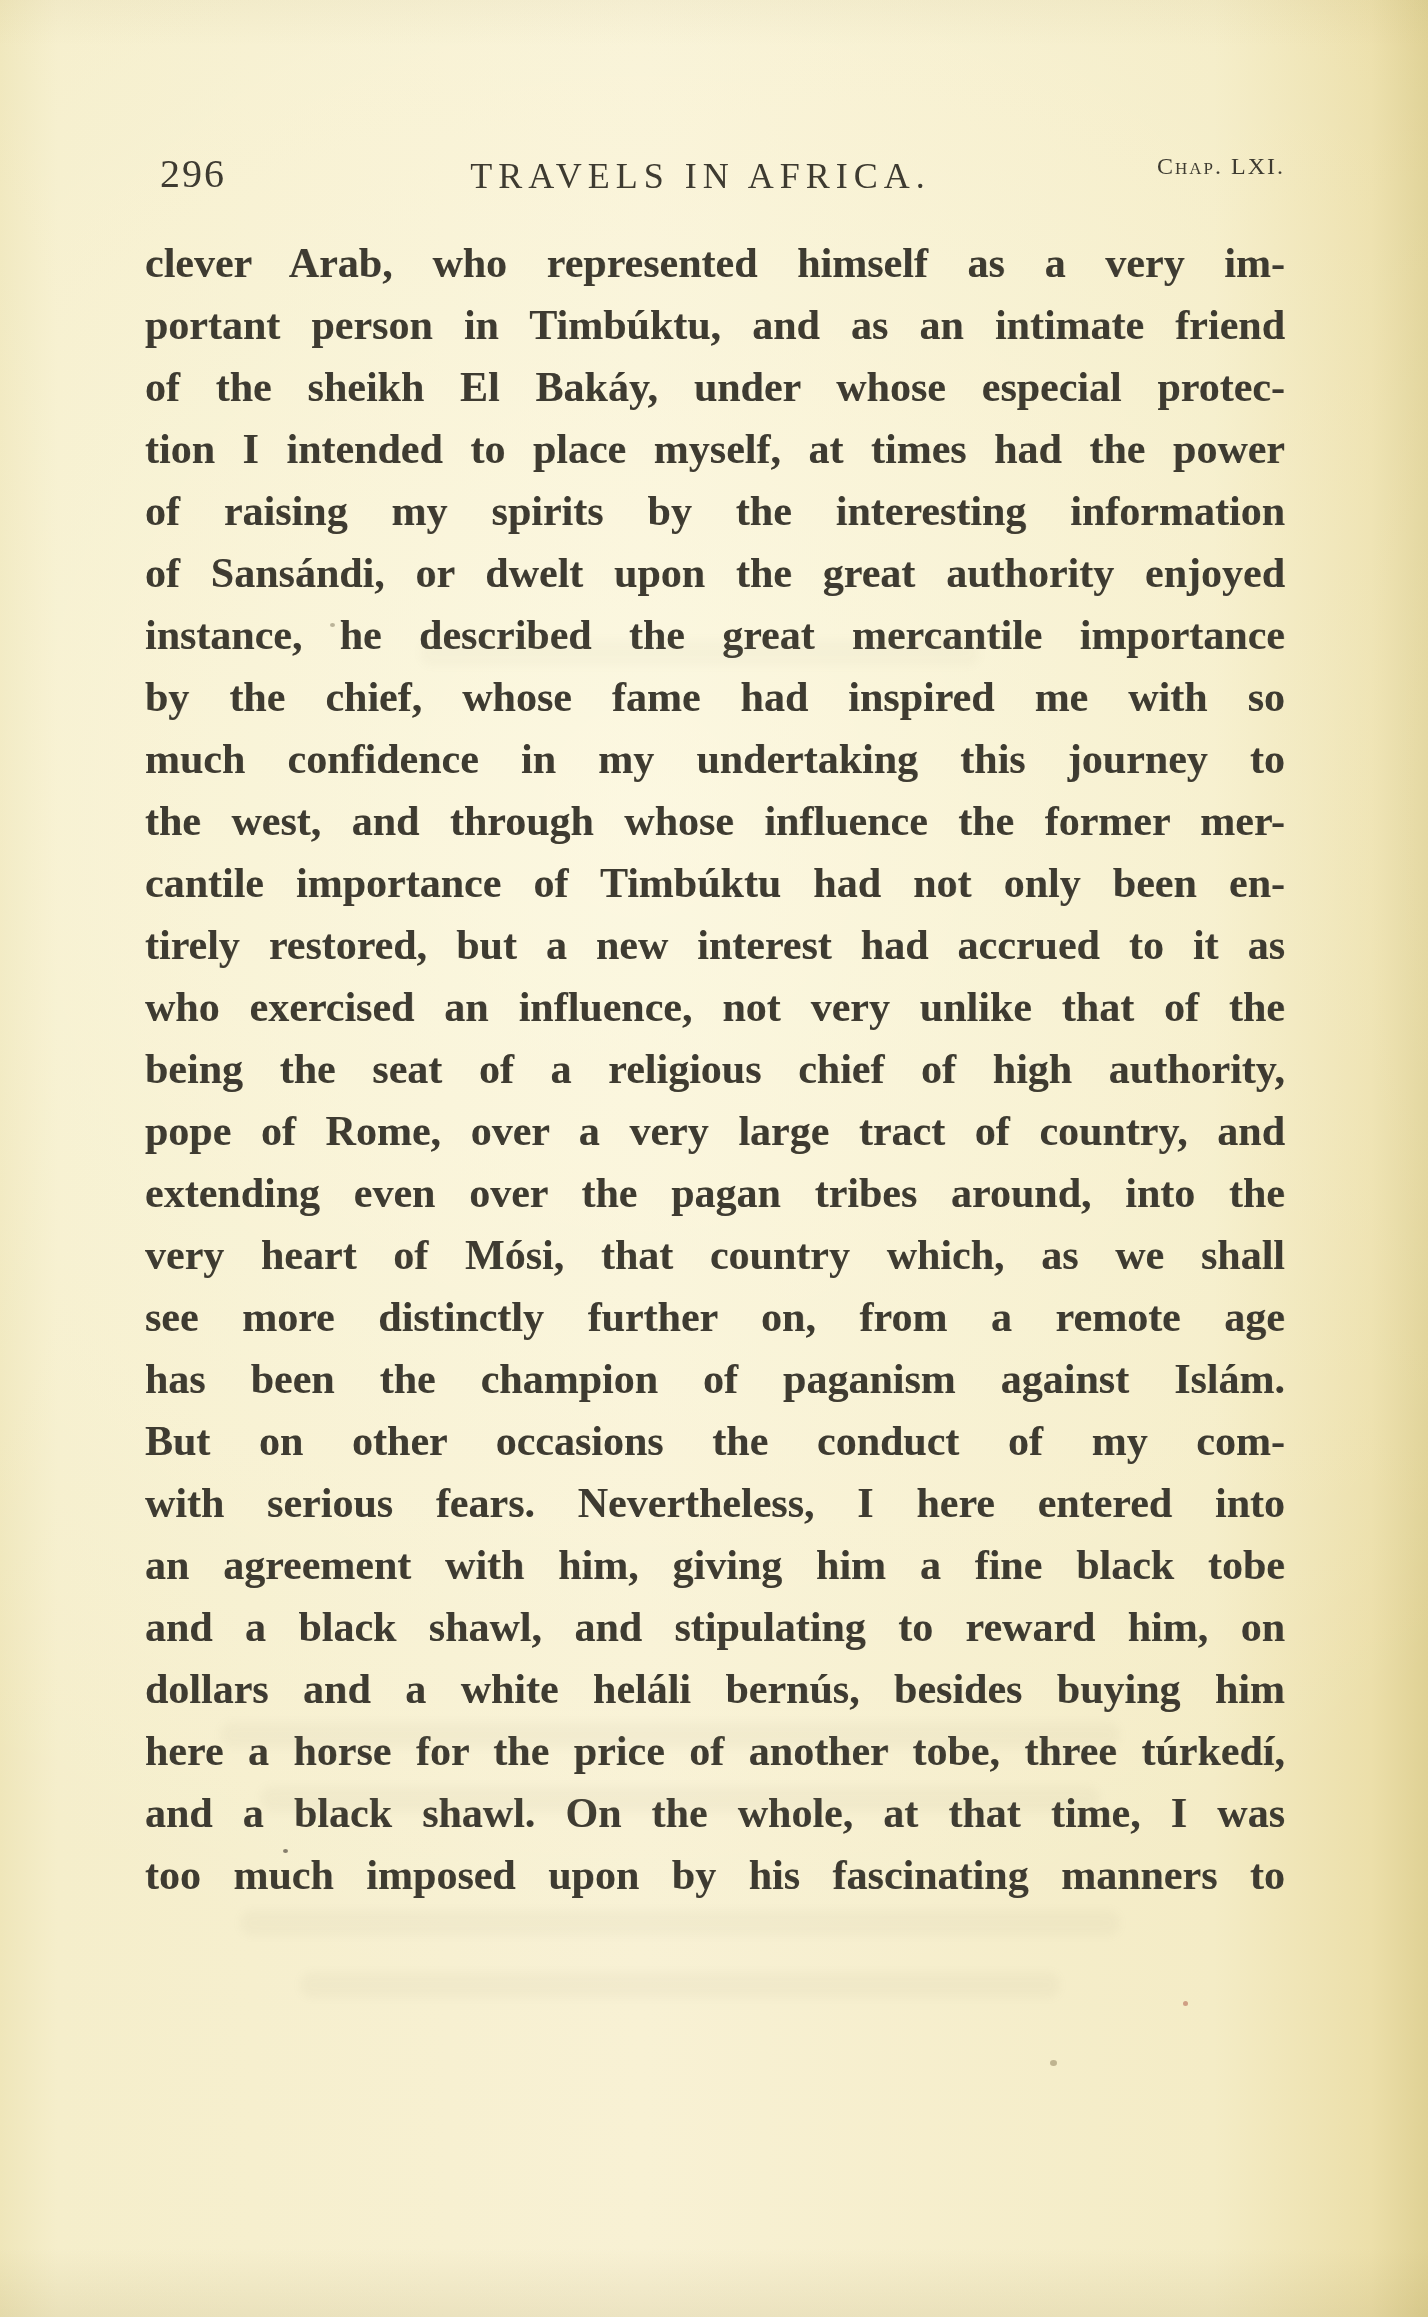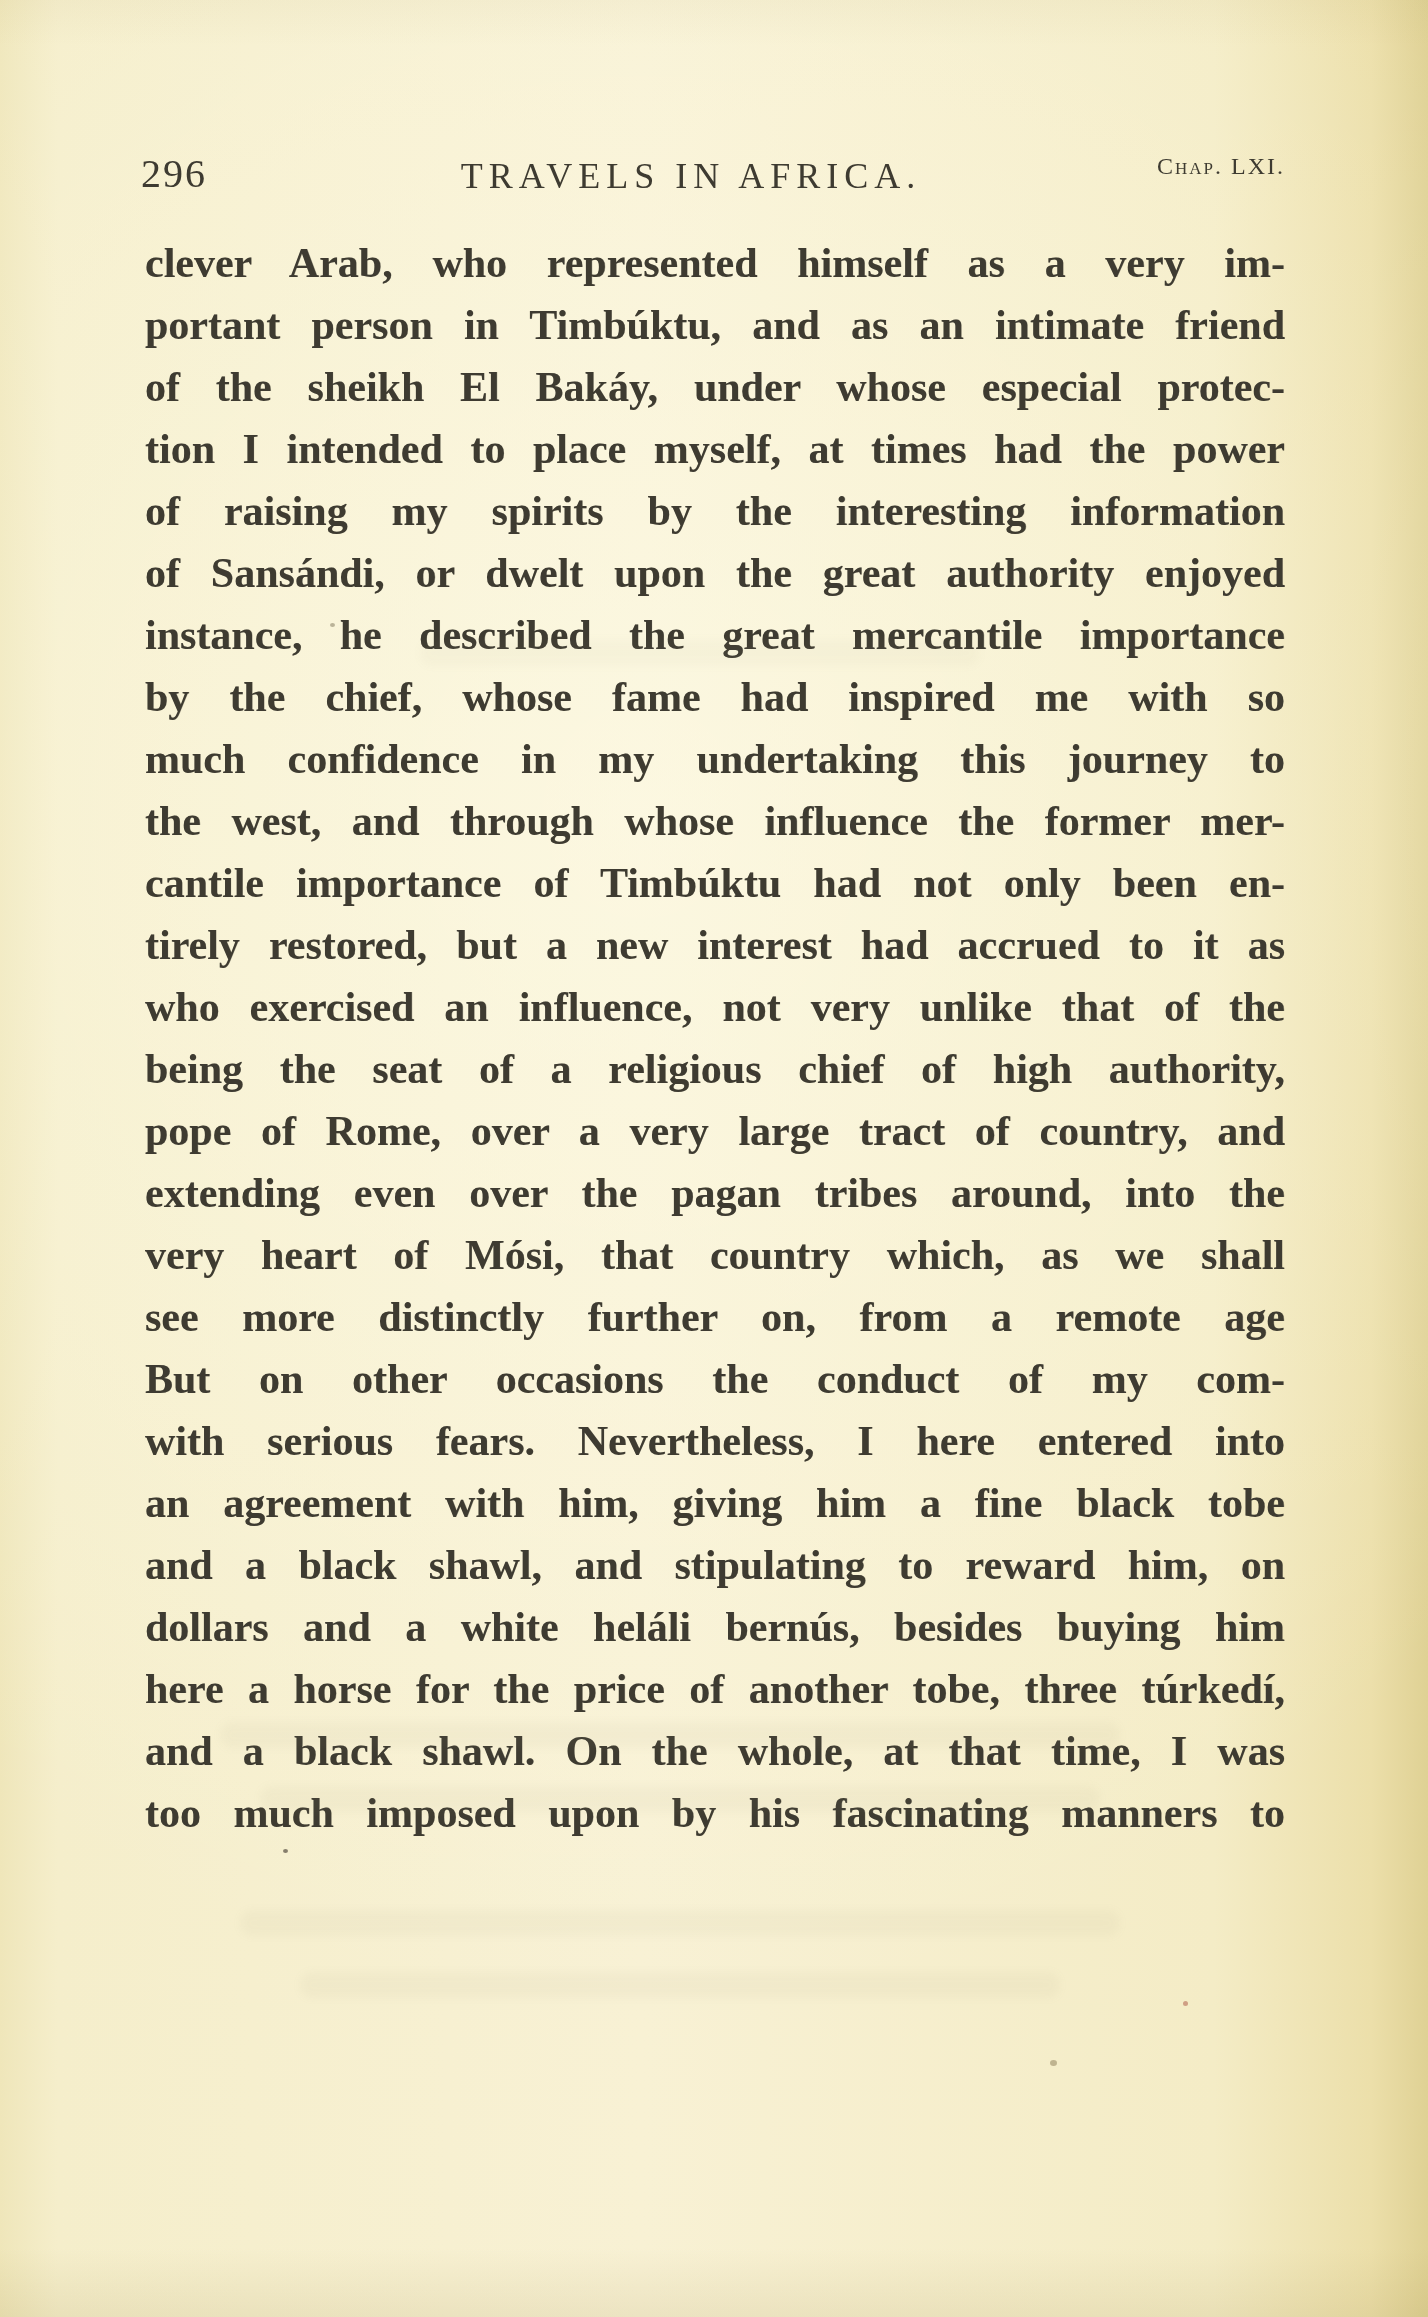--- a/index.html
+++ b/index.html
@@ -11,21 +11,21 @@
     font-family: "Liberation Serif", serif;
     color: #3e3b31;
     background:
       linear-gradient(0deg, rgba(150,130,60,0.12) 0%, rgba(150,130,60,0) 3%),
       linear-gradient(180deg, rgba(150,130,60,0.05) 0%, rgba(150,130,60,0) 2%),
       radial-gradient(120% 80% at 45% 35%, rgba(255,253,235,0.55), rgba(255,253,235,0) 65%),
       linear-gradient(90deg, #efe6ba 0%, #f5eecb 4%, #f8f1d4 45%, #f4ecc6 85%, #ecdfaa 96%, #dfd194 100%);
   }
   .header-row {
     position: absolute;
-    top: 150px; left: 141px; right: 143px; height: 50px;
+    top: 150px; left: 160px; right: 143px; height: 50px;
   }
   .page-number {
     position: absolute; left: 0; top: 0;
     font-size: 40px; letter-spacing: 2px;
   }
   .running-title {
     position: absolute; left: 0; right: 0; top: 5px;
     text-align: center;
     transform: translateX(-22px);
     font-size: 36px; letter-spacing: 6px;
@@ -87,20 +87,21 @@
       <div class="line">much confidence in my undertaking this journey to</div>
       <div class="line">the west, and through whose influence the former mer-</div>
       <div class="line">cantile importance of Timbúktu had not only been en-</div>
       <div class="line">tirely restored, but a new interest had accrued to it as</div>
       <div class="line">who exercised an influence, not very unlike that of the</div>
       <div class="line">being the seat of a religious chief of high authority,</div>
       <div class="line">pope of Rome, over a very large tract of country, and</div>
       <div class="line">extending even over the pagan tribes around, into the</div>
       <div class="line">very heart of Mósi, that country which, as we shall</div>
       <div class="line">see more distinctly further on, from a remote age</div>
+      <div class="line">has been the champion of paganism against Islám.</div>
       <div class="line">But on other occasions the conduct of my com-</div>
       <div class="line">with serious fears.  Nevertheless, I here entered into</div>
       <div class="line">an agreement with him, giving him a fine black tobe</div>
       <div class="line">and a black shawl, and stipulating to reward him, on</div>
       <div class="line">dollars and a white heláli bernús, besides buying him</div>
       <div class="line">here a horse for the price of another tobe, three túrkedí,</div>
       <div class="line">and a black shawl.  On the whole, at that time, I was</div>
       <div class="line">too much imposed upon by his fascinating manners to</div>
     </div>
 

